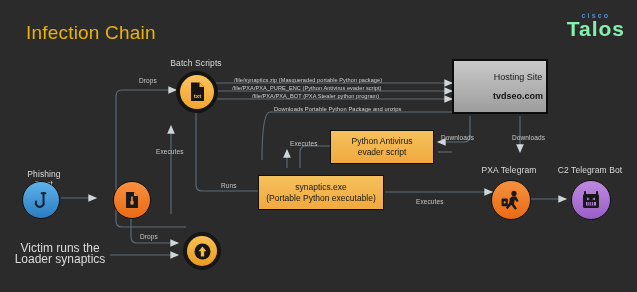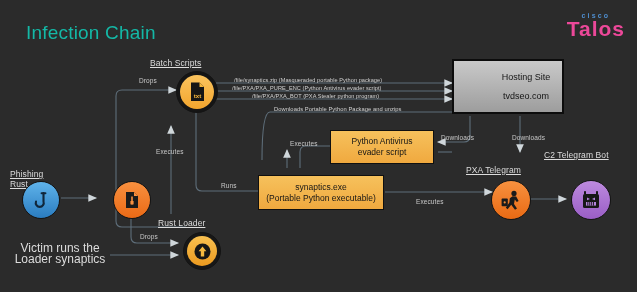--- a/index.html
+++ b/index.html
@@ -2,46 +2,46 @@
 <html><head>
 <meta charset="utf-8">
 <style>
   html,body{margin:0;padding:0;background:#000;}
   body{font-family:"Liberation Sans",sans-serif;}
   #stage{
     position:relative;width:637px;height:292px;background:#2b2b2b;overflow:hidden;
   }
   #svg-layer{position:absolute;left:0;top:0;width:637px;height:292px;}
   .node-label{
-    position:absolute;color:#dcdcdc;font-size:8.5px;
-    white-space:nowrap;letter-spacing:.1px;text-decoration:underline;
+    position:absolute;color:#dcdcdc;font-size:8.5px;text-align:center;
+    white-space:nowrap;letter-spacing:.1px;
   }
   .circle{
     position:absolute;border-radius:50%;display:flex;align-items:center;justify-content:center;
   }
   .page-title{
-    position:absolute;left:26px;top:22px;color:#14b8a6;font-size:19px;letter-spacing:.2px;
+    position:absolute;left:26px;top:22px;color:#eab308;font-size:19px;letter-spacing:.2px;
   }
   .logo{position:absolute;right:12px;top:12px;text-align:center;}
   .logo-cisco{color:#4f8fd1;font-size:7px;letter-spacing:2.2px;font-weight:bold;}
-  .logo-talos{color:#ec4899;font-size:21px;letter-spacing:1px;font-weight:bold;line-height:20px;}
+  .logo-talos{color:#86efac;font-size:21px;letter-spacing:1px;font-weight:bold;line-height:20px;}
   .box{
     position:absolute;box-sizing:border-box;display:flex;flex-direction:column;
     align-items:center;justify-content:center;text-align:center;
   }
   .box-orange{
     background:linear-gradient(180deg,#f6c15c 0%,#f0a93f 100%);
     border:1.5px solid #101010;color:#151515;font-size:8.5px;line-height:11px;
   }
   .box-gray{
     background:linear-gradient(180deg,#c9c9c9 0%,#9d9d9d 100%);
     border:2px solid #0c0c0c;color:#141414;
   }
   .box-gray .t1{font-size:9px;margin-bottom:9px;}
-  .box-gray .t2{font-size:9px;font-weight:normal;}
+  .box-gray .t2{font-size:9px;font-weight:bold;}
   .edge-label{
     position:absolute;color:#c8c8c8;font-size:6.5px;white-space:nowrap;letter-spacing:.1px;
   }
   .path-label{
     position:absolute;color:#d2d2d2;font-size:5.6px;white-space:nowrap;letter-spacing:.05px;
   }
   .note{
     position:absolute;color:#dcdcdc;font-size:12px;text-align:center;line-height:11px;white-space:nowrap;
   }
 </style>
@@ -120,21 +120,20 @@
       <rect x="8.2" y="6.5" width="1.6" height="8" fill="#f8903f"></rect>
       <rect x="7.4" y="11" width="3.2" height="3.4" fill="#f8903f"></rect>
     </svg>
   </div>
 
   <div class="note" style="left:12px;top:243px;width:96px;">
     <span>Victim runs the</span><br>
     <span>Loader synaptics</span>
   </div>
 
-  <div class="node-label" style="left:158px;top:218px;width:86px;">Rust Loader</div>
   <div class="circle" style="left:183px;top:232px;width:36px;height:36px;background:#171717;border:1.5px solid #141414;">
     <div style="width:30px;height:30px;border-radius:50%;background:linear-gradient(180deg,#f8c050,#eb9a20);display:flex;align-items:center;justify-content:center;">
       <svg width="17" height="17" viewBox="0 0 17 17">
         <circle cx="8.5" cy="8.5" r="8" fill="#161616"></circle>
         <path d="M8.5,3.4 L12.4,8.2 L10.2,8.2 L10.2,13.4 L6.8,13.4 L6.8,8.2 L4.6,8.2 Z" fill="#f6b93f"></path>
       </svg>
     </div>
   </div>
 
   <div class="node-label" style="left:150px;top:58px;width:92px;">Batch Scripts</div>
@@ -151,37 +150,37 @@
   <div class="node-label" style="left:466px;top:165px;width:86px;">PXA Telegram</div>
   <div class="circle" style="left:491px;top:180px;width:38px;height:38px;background:linear-gradient(180deg,#f7913f,#e96a14);border:1.5px solid #141414;">
     <svg width="24" height="22" viewBox="0 0 24 22">
       <circle cx="15" cy="4.4" r="2.6" fill="#1a1a1a"></circle>
       <path d="M13.6,7.2 L17.2,7.6 L19.6,12 L17.8,13 L15.8,10.4 L15,15 L18,19.6 L16,20.8 L12.2,15.8 L8.6,20.2 L6.8,18.8 L10.4,13.6 L10.8,9.2 Z" fill="#1a1a1a"></path>
       <rect x="2.6" y="9.6" width="6.2" height="7.6" rx="0.8" fill="#1a1a1a"></rect>
       <circle cx="5.7" cy="13.4" r="1.1" fill="#f08a34"></circle>
     </svg>
   </div>
 
-  <div class="node-label" style="left:544px;top:150px;width:92px;">C2 Telegram Bot</div>
+  <div class="node-label" style="left:544px;top:165px;width:92px;">C2 Telegram Bot</div>
   <div class="circle" style="left:571px;top:180px;width:38px;height:38px;background:linear-gradient(180deg,#bd8ade,#9a5ec6);border:1.5px solid #141414;">
     <svg width="22" height="22" viewBox="0 0 22 22">
       <rect x="4" y="2.2" width="2" height="3" fill="#171717"></rect>
       <rect x="16" y="2.2" width="2" height="3" fill="#171717"></rect>
       <rect x="3" y="5" width="16" height="14" rx="1.6" fill="#171717"></rect>
       <path d="M7,8.4 L10,10 L7,11.2 Z" fill="#b584dc"></path>
       <path d="M15,8.4 L12,10 L15,11.2 Z" fill="#b584dc"></path>
       <rect x="6" y="13" width="10" height="3.6" fill="#b584dc"></rect>
       <rect x="7.4" y="13" width="0.9" height="3.6" fill="#171717"></rect>
       <rect x="9.3" y="13" width="0.9" height="3.6" fill="#171717"></rect>
       <rect x="11.2" y="13" width="0.9" height="3.6" fill="#171717"></rect>
       <rect x="13.1" y="13" width="0.9" height="3.6" fill="#171717"></rect>
     </svg>
   </div>
 
-  <div class="box box-gray" style="left:452px;top:59px;width:112px;height:55px;padding-left:36px;">
+  <div class="box box-gray" style="left:452px;top:59px;width:96px;height:55px;padding-left:36px;">
     <div class="t1">Hosting Site</div>
     <div class="t2">tvdseo.com</div>
   </div>
 
   <div class="box box-orange" style="left:258px;top:175px;width:126px;height:35px;">
     <div>synaptics.exe</div>
     <div>(Portable Python executable)</div>
   </div>
 
   <div class="box box-orange" style="left:330px;top:130px;width:104px;height:34px;">

